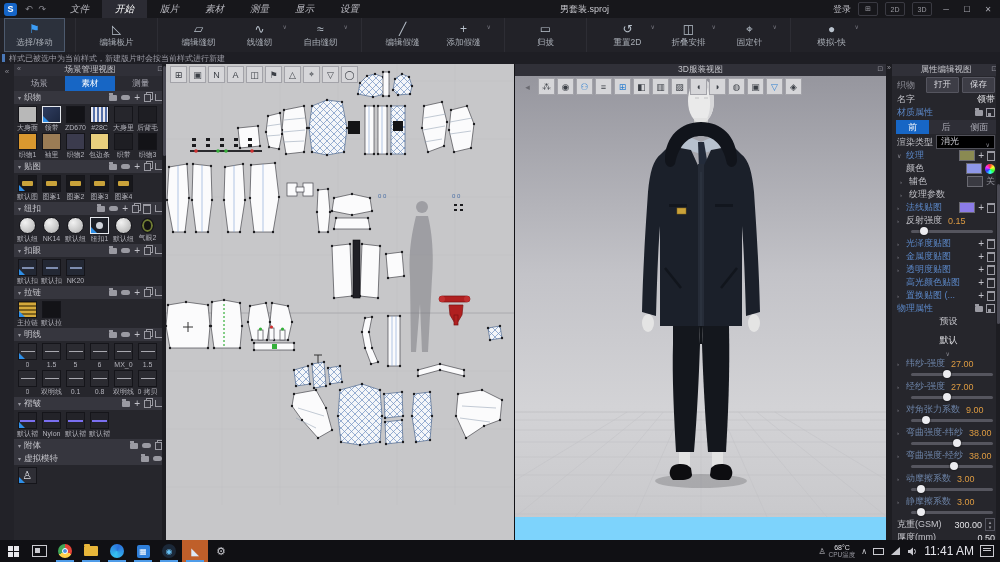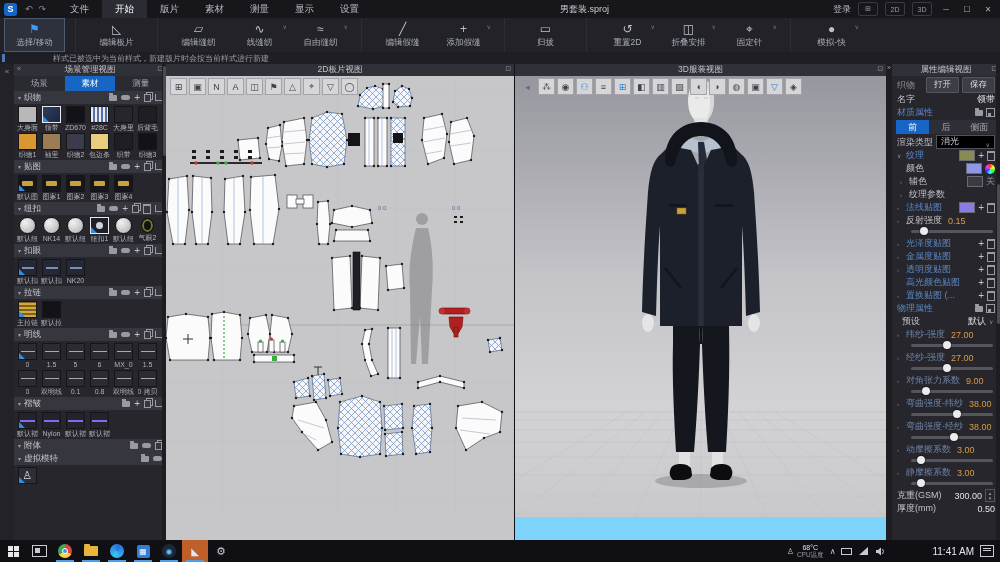--- a/index.html
+++ b/index.html
@@ -4,41 +4,41 @@
 <style>
   html,body{margin:0;padding:0;background:#101014;}
   #app{position:relative;width:1000px;height:562px;overflow:hidden;background:#1b1b20;
        font-family:"Liberation Sans","DejaVu Sans",sans-serif;font-size:9px;color:#c6c6cc;
        -webkit-font-smoothing:antialiased;}
   
   .titlebar{position:absolute;top:0;left:0;right:0;height:18px;background:#17171b;display:flex;align-items:center;}
   .logo{width:13px;height:13px;margin:0 5px 0 4px;border-radius:3px;background:#1565c8;color:#fff;
         display:flex;align-items:center;justify-content:center;font-size:9px;font-weight:bold;}
   .hist{color:#8a8a92;font-size:9px;margin:0 3px;}
-  .menu{display:flex;height:18px;margin-left:8px;}
+  .menu{display:flex;height:18px;margin-left:8px;font-style:italic;}
   .menu-item{padding:0 13px;line-height:18px;color:#b9b9c0;font-size:9.5px;cursor:default;}
   .menu-item.active{background:#2b2b33;color:#fff;}
   .tb-title{position:absolute;left:560px;color:#c9c9cf;font-size:9px;}
   .tb-right{margin-left:auto;display:flex;align-items:center;gap:7px;padding-right:5px;}
   .tb-login{color:#b9b9c0;font-size:9px;}
   .winbtn{width:14px;height:12px;display:flex;align-items:center;justify-content:center;color:#a8a8b0;font-size:8px;}
   .viewbtn{min-width:14px;height:12px;padding:0 2px;display:flex;align-items:center;justify-content:center;
            color:#9a9aa2;font-size:7px;border:1px solid #3a3a42;border-radius:2px;}
   
   .ribbon{position:absolute;top:18px;left:0;right:0;height:34px;background:#222228;display:flex;align-items:stretch;padding-left:4px;border-bottom:1px solid #121216;}
   .tool{width:61px;display:flex;flex-direction:column;align-items:center;justify-content:center;position:relative;color:#a9aeb6;}
   .tool .ic{font-size:12px;line-height:14px;height:14px;color:#b9c2cc;}
   .tool .lb{font-size:8.5px;margin-top:1px;white-space:nowrap;}
   .tool.active{background:#2c313c;box-shadow:inset 0 0 0 1px #4d5a6e;}
   .tool.active .ic{color:#3b9cf5;}
   .tool .dd{position:absolute;right:3px;top:5px;font-size:6px;color:#787880;}
   .tgap{width:10px;border-right:1px solid #2d2d34;margin-right:10px;}
   
   .statusline{position:absolute;top:52px;left:0;right:0;height:12px;background:#1e1e24;display:flex;align-items:center;
-              font-size:8px;color:#9a9aa4;border-bottom:1px solid #0e0e12;gap:44px;}
+              font-size:8px;color:#9a9aa4;border-bottom:1px solid #0e0e12;}
   .statusline .si{width:3px;height:8px;background:#4a78b8;margin:0 4px 0 2px;}
   
   .leftrail{position:absolute;top:64px;bottom:22px;left:0;width:14px;background:#222228;border-right:1px solid #121216;
             display:flex;flex-direction:column;align-items:center;padding-top:3px;color:#8a8a92;font-size:8px;}
   .panel-h{height:12px;background:#303038;display:flex;align-items:center;justify-content:center;
            font-size:8.5px;color:#c2c2c8;position:relative;flex:none;}
   .panel-h .pin{position:absolute;right:3px;top:1px;font-size:7px;color:#8f8f98;}
   .panel-h .col{position:absolute;left:3px;top:1px;font-size:7px;color:#8f8f98;}
   
   .leftpanel{position:absolute;top:64px;bottom:22px;left:14px;width:152px;background:#26262c;display:flex;flex-direction:column;border-right:1px solid #121216;}
@@ -142,21 +142,21 @@
   .blueapp{width:13px;height:13px;background:#2f7fd9;border-radius:2px;display:flex;align-items:center;justify-content:center;color:#fff;font-size:8px;}
   .darkapp{width:14px;height:14px;border-radius:50%;background:#1b2838;display:flex;align-items:center;justify-content:center;color:#66c0f4;font-size:8px;}
   .st3d{width:13px;height:13px;display:flex;align-items:center;justify-content:center;color:#dce9f7;font-size:10px;}
   .gear{color:#c9c9cf;font-size:11px;}
   .tk-right{margin-left:auto;display:flex;align-items:center;gap:6px;padding:0 6px;}
   .cpuwidget{display:flex;align-items:center;gap:3px;}
   .cpuwidget .t{text-align:center;line-height:7px;}
   .cpuwidget .t .a{font-size:7px;color:#e0e0e6;}
   .cpuwidget .t .b{font-size:6.5px;color:#9a9aa2;}
   .trayi{color:#c9c9cf;font-size:8px;display:flex;align-items:center;}
-  .clock{color:#e4e4ea;font-size:10px;margin-left:40px;}
+  .clock{color:#e4e4ea;font-size:12px;}
   .notif{width:12px;height:10px;border:1px solid #c9c9cf;position:relative;}
   .notif:after{content:'';position:absolute;left:2px;top:2px;right:2px;height:1px;background:#c9c9cf;box-shadow:0 2px 0 #c9c9cf;}
   .vtext{writing-mode:vertical-rl;letter-spacing:1px;color:#6f6f78;font-size:7px;margin-top:6px;}
 </style>
 </head>
 <body>
 
 <div id="app">
 
   <div class="titlebar">
@@ -619,24 +619,20 @@
             <div class="ilbl"></div>
           </div>
         </div>
       </div>
     <div class="sb">
         <i style="top:2px;height:90px;"></i>
       </div>
   </div>
 
   <div class="view2d">
-    <div class="panel-h">
-      <span>2D板片视图</span>
-      <span class="pin">⊡</span>
-    </div>
     <div class="cv">
       <div class="vtb" id="tb2d">
           <div class="tbtn">⊞</div>
           <div class="tbtn">▣</div>
           <div class="tbtn">N</div>
           <div class="tbtn">A</div>
           <div class="tbtn">◫</div>
           <div class="tbtn">⚑</div>
           <div class="tbtn">△</div>
           <div class="tbtn">⌖</div>
@@ -1283,21 +1279,21 @@
           <span class="sp"></span>
           <span class="i-plus">+</span>
           <span class="i-trash"></span>
         </div>
         <div class="rp-row">
           <span class="lbl-blue">物理属性</span>
           <span class="sp"></span>
           <span class="i-folder"></span>
           <span class="i-save"></span>
         </div>
-        <div class="rp-row" style="padding-left: 10px;">
+        <div class="rp-row" style="padding-left: 10px; flex-direction: column;">
           <span class="lbl-std">预设</span>
           <span class="sp"></span>
           <span class="val-w">默认</span>
           <span class="arrow">∨</span>
         </div>
         <div class="sldrow">
           <div class="l1">
             <span class="arrow">›</span>
             <span class="lbl-phys">纬纱-强度</span>
             <span class="sp"></span>

